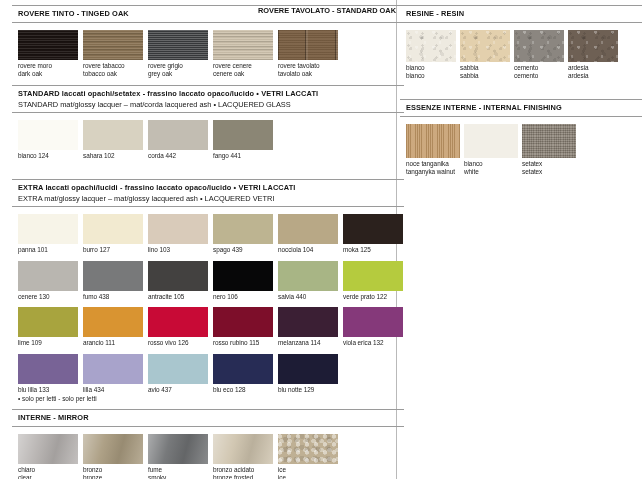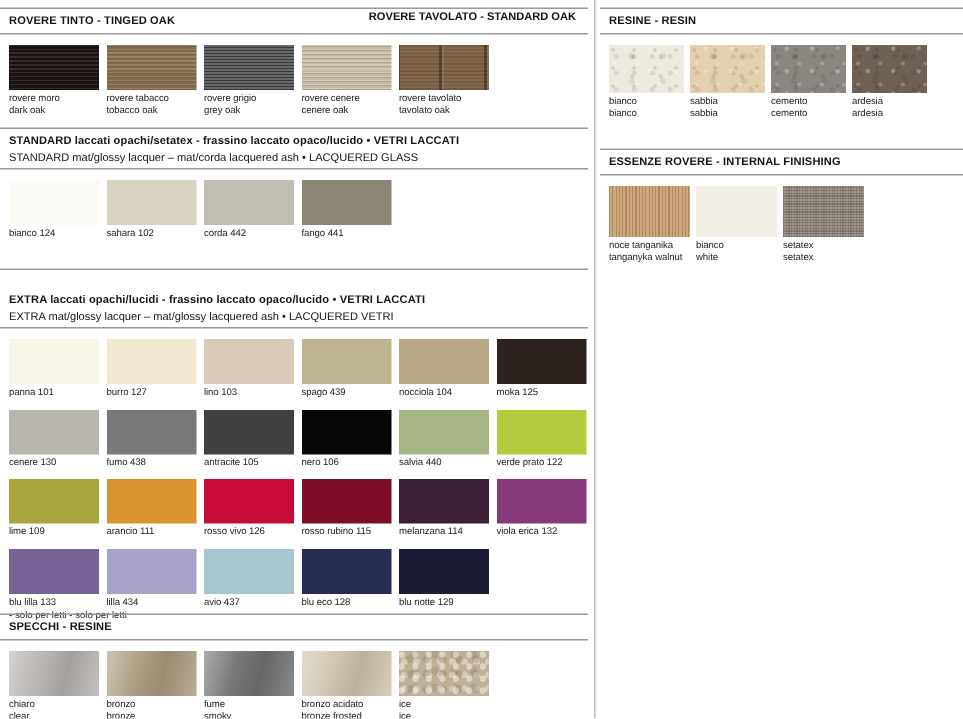--- a/index.html
+++ b/index.html
@@ -8,21 +8,21 @@
     width:642px;height:479px;
     background:#ffffff;
     font-family:"Liberation Sans","DejaVu Sans",sans-serif;
     color:#1a1a1a;
     overflow:hidden;
     position:relative;
   }
   .page{position:relative;width:642px;height:479px;}
 
   
-  .col-left{position:absolute;left:0;top:0;width:392px;height:479px;}
+  .col-left{position:absolute;left:12px;top:0;width:392px;height:479px;}
   .col-right{position:absolute;left:400px;top:0;width:242px;height:479px;}
   .vdivider{position:absolute;left:396px;top:0;width:1px;height:479px;background:#b9b9b9;}
 
   
   .section{position:absolute;left:0;width:100%;}
   .sec-title{
     font-size:7.4px;font-weight:bold;letter-spacing:.1px;
     color:#141414;line-height:9px;white-space:nowrap;
     padding:0 0 2px 6px;
   }
@@ -186,21 +186,21 @@
           <span class="chip" style="background-color:#8b8675;"></span>
           <div class="lbl">
             <span>fango 441</span>
           </div>
         </div>
       </div>
     </div>
 
     <div class="section" style="top:178px;">
       <div class="rule"></div>
-      <div class="sec-title" style="padding-top:3px;margin-top:12px;">EXTRA laccati opachi/lucidi - frassino laccato opaco/lucido • VETRI LACCATI</div>
+      <div class="sec-title" style="padding-top:3px;">EXTRA laccati opachi/lucidi - frassino laccato opaco/lucido • VETRI LACCATI</div>
       <div class="sec-sub">EXTRA mat/glossy lacquer – mat/glossy lacquered ash • LACQUERED VETRI</div>
       <div class="rule" style="margin-top:3px;"></div>
 
       <div class="row" style="margin-top:7px;padding-left:6px;gap:5px;">
         <div class="cell">
           <span class="chip" style="background-color:#f7f4e8;"></span>
           <div class="lbl">panna 101</div>
         </div>
         <div class="cell">
           <span class="chip" style="background-color:#f2ead0;"></span>
@@ -299,21 +299,21 @@
           <span class="chip" style="background-color:#1d1c35;"></span>
           <div class="lbl">blu notte 129</div>
         </div>
       </div>
 
       <div class="note" style="margin-top:2px;padding-left:6px;">• solo per letti -  solo per letti</div>
     </div>
 
     <div class="section" style="top:408px;">
       <div class="rule"></div>
-      <div class="sec-title" style="padding-top:3px;">SPECCHI - RESINE</div>
+      <div class="sec-title" style="padding-top:3px;">INTERNE - MIRROR</div>
       <div class="rule" style="margin-top:2px;"></div>
 
       <div class="row" style="margin-top:7px;padding-left:6px;gap:5px;">
         <div class="cell">
           <span class="chip tex-mirror" style="background-color:#b6b2b0;"></span>
           <div class="lbl">
             <span>chiaro</span>
             <span class="l2">clear</span>
           </div>
         </div>
@@ -384,21 +384,21 @@
           <div class="lbl">
             <span>ardesia</span>
             <span class="l2">ardesia</span>
           </div>
         </div>
       </div>
     </div>
 
     <div class="section" style="top:98px;">
       <div class="rule"></div>
-      <div class="sec-title" style="padding-top:3px;">ESSENZE ROVERE  - INTERNAL FINISHING</div>
+      <div class="sec-title" style="padding-top:3px;">ESSENZE INTERNE  - INTERNAL FINISHING</div>
       <div class="rule" style="margin-top:2px;"></div>
 
       <div class="row" style="margin-top:7px;padding-left:6px;gap:4px;">
         <div class="cell">
           <span class="chip tex-vgrain" style="background-color:#c39966;width:54px;height:34px;"></span>
           <div class="lbl">
             <span>noce tanganika</span>
             <span class="l2">tanganyka walnut</span>
           </div>
         </div>

